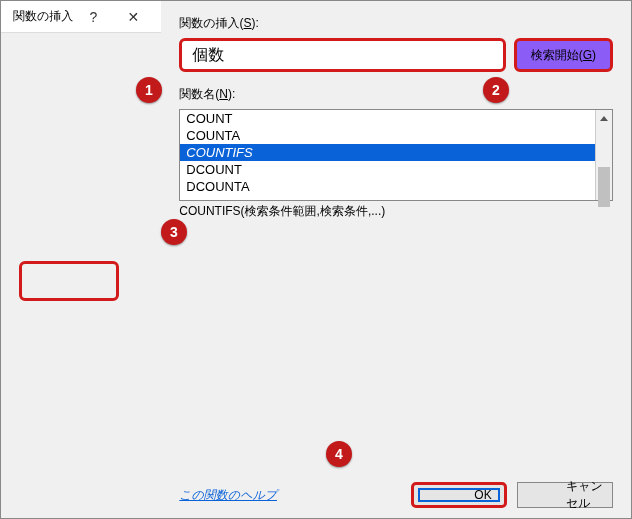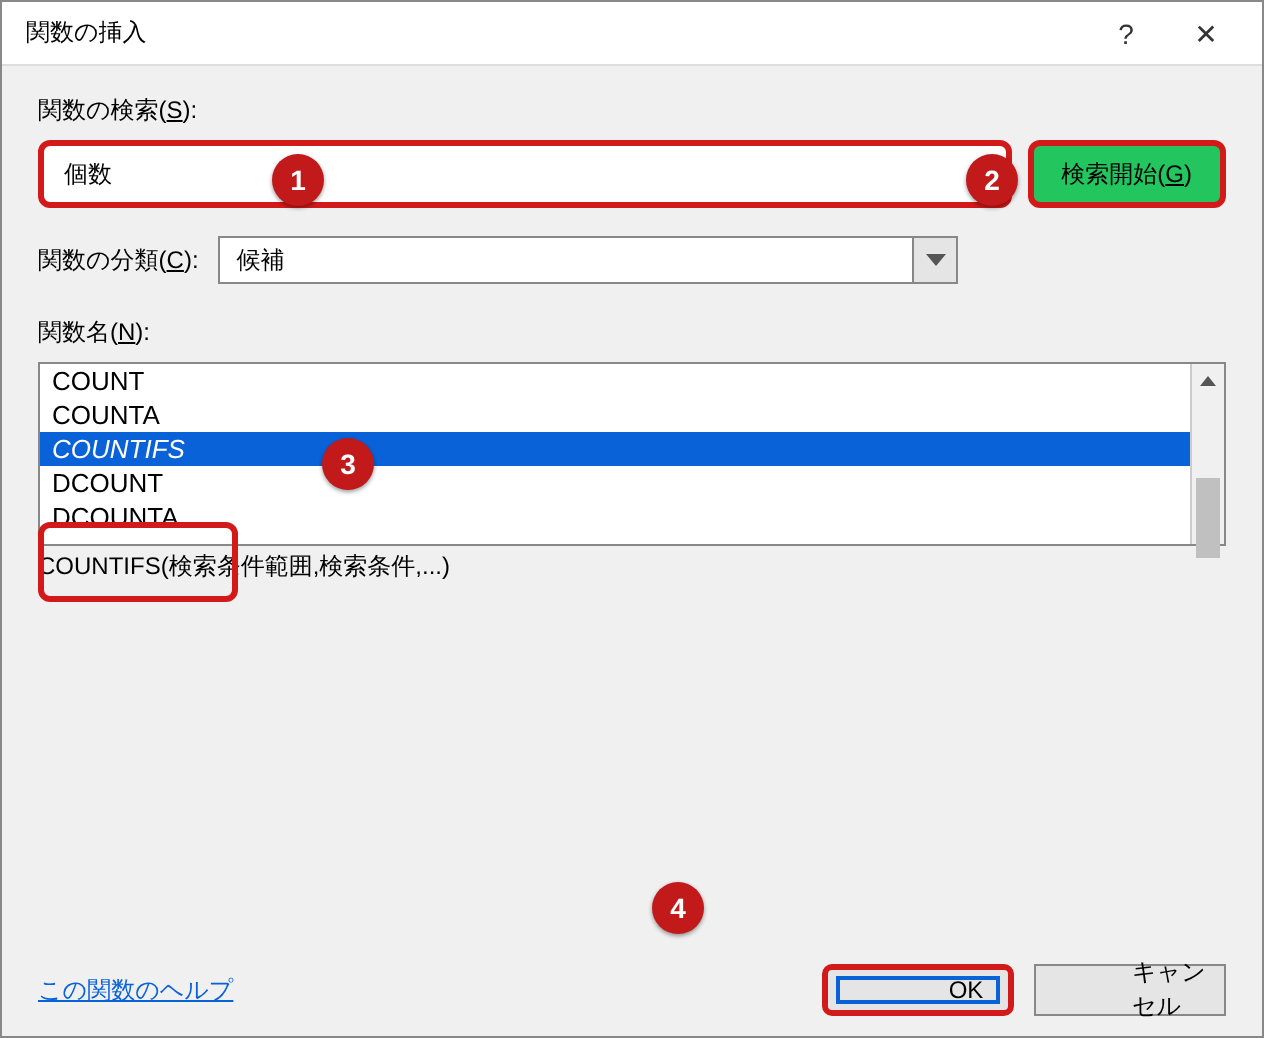--- a/index.html
+++ b/index.html
@@ -10,21 +10,20 @@
       width: 632px;
       height: 519px;
       overflow: hidden;
     }
     .dialog {
       background: #f0f0f0;
       width: 632px;
       height: 519px;
       border: 1px solid #888;
       display: flex;
-      flex-direction: column;
     }
     .titlebar {
       height: 32px;
       display: flex;
       align-items: center;
       padding: 0 8px 0 12px;
       background: #fff;
       border-bottom: 1px solid #ddd;
     }
     .titlebar .title { flex: 1; font-size: 12px; }
@@ -50,29 +49,29 @@
       align-items: center;
       gap: 8px;
       margin-bottom: 14px;
     }
     .search-input {
       flex: 1;
       height: 34px;
       border: 3px solid #d31a1a;
       border-radius: 6px;
       padding: 0 10px;
-      font-size: 12px;
+      font-size: 16px;
       background: #fff;
     }
     .search-btn {
       height: 34px;
       padding: 0 14px;
       border: 3px solid #d31a1a;
       border-radius: 6px;
-      background: #22c55e;
+      background: #8b5cf6;
       font-size: 12px;
       display: flex;
       align-items: center;
     }
     .row-cat {
       display: flex;
       align-items: center;
       gap: 10px;
       margin-bottom: 16px;
     }
@@ -143,20 +142,21 @@
     .spacer { flex: 1; }
     .footer {
       display: flex;
       align-items: center;
       padding-top: 10px;
     }
     .help-link {
       color: #0a62d8;
       text-decoration: underline;
       font-size: 12px;
+      font-style: italic;
     }
     .footer .gap { flex: 1; }
     .btn {
       width: 96px;
       height: 26px;
       background: #e5e5e5;
       border: 1px solid #888;
       display: flex;
       align-items: center;
       justify-content: center;
@@ -204,45 +204,32 @@
 
   <div class="titlebar">
     <span class="title">関数の挿入</span>
     <div class="ctrl">?</div>
     <div class="ctrl">✕</div>
   </div>
 
   <div class="body">
 
     <div class="label">
-      <span>関数の検索(</span><u>S</u><span>):</span>
+      <span>関数の挿入(</span><u>S</u><span>):</span>
     </div>
 
     <div class="row-search">
       <input class="search-input" value="個数" style="">
       <div class="search-btn">
         <span>検索開始(</span>
           <u>G</u>
           <span>)</span>
       </div>
     </div>
 
-    <div class="row-cat">
-      <div class="label" style="margin-bottom:0">
-        <span>関数の分類(</span><u>C</u><span>):</span>
-      </div>
-      <div class="cat-select">
-        <div class="val">候補</div>
-        <div class="dd">
-          <svg width="10" height="6" viewBox="0 0 10 6">
-              <path d="M0 0 L5 6 L10 0" fill="#555"></path>
-            </svg>
-        </div>
-      </div>
-    </div>
 
     <div class="label">
       <span>関数名(</span><u>N</u><span>):</span>
     </div>
 
     <div class="listbox">
       <div class="list-items">
         <div class="item">COUNT</div>
         <div class="item">COUNTA</div>
         <div class="item selected">COUNTIFS</div>

